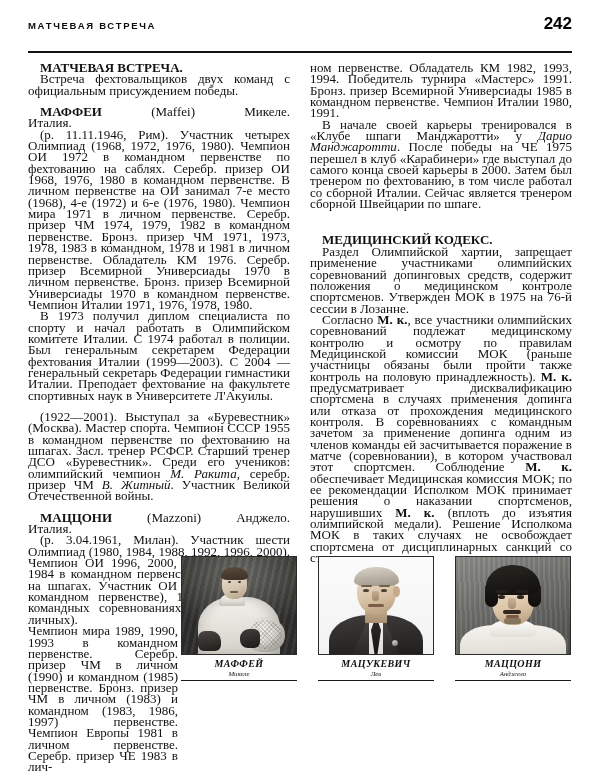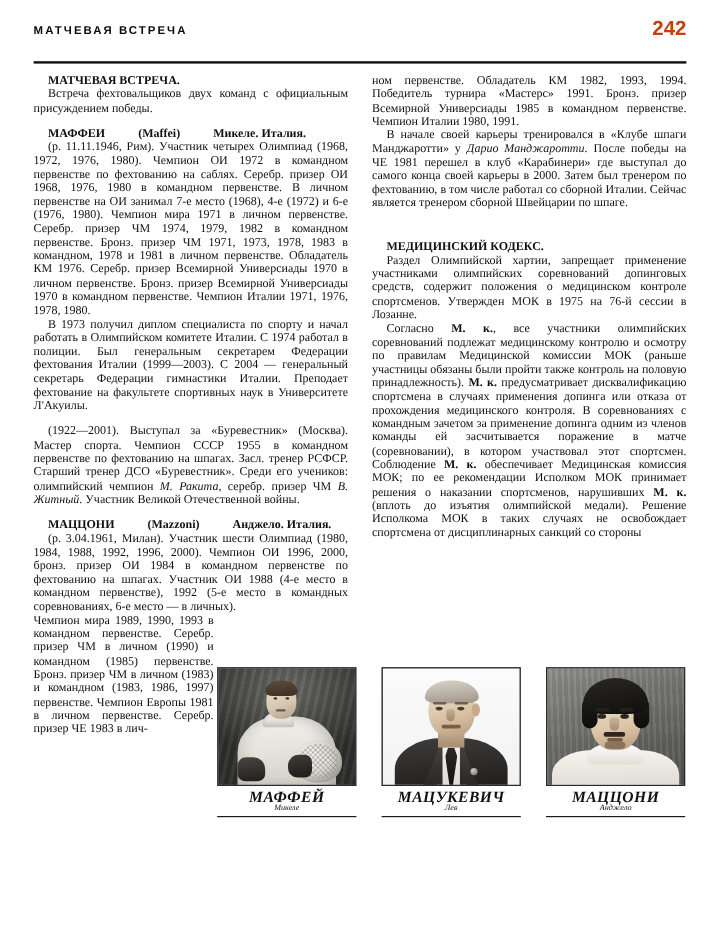--- a/index.html
+++ b/index.html
@@ -43,37 +43,37 @@
     color: #0b0b0b;
   }
   .runhead-pageno {
     position: absolute;
     right: 0;
     top: -6px;
     font-family: "Liberation Sans", "DejaVu Sans", sans-serif;
     font-weight: bold;
     font-size: 17px;
     letter-spacing: 0px;
-    color: #c2410c;
+    color: #000000;
   }
   .runhead-rule {
     position: absolute;
     left: 28px;
     top: 51px;
     width: 544px;
     height: 1.6px;
     background: #111111;
   }
 
   
   .col {
     position: absolute;
     top: 62px;
     width: 262px;
-    font-size: 10px;
+    font-size: 13px;
     line-height: 11.35px;
     text-align: justify;
     text-justify: inter-word;
     hyphens: manual;
   }
   .col-left  { left: 28px; }
   .col-right { left: 310px; }
 
   .col p {
     margin: 0;
@@ -82,21 +82,21 @@
   .col p.noind { text-indent: 0; }
   .gap { height: 10px; }
   .gap-sm { height: 5px; }
 
   .hw {
     font-weight: bold;
     text-indent: 12px;
     display: block;
     margin: 0;
   }
-  .reg { font-weight: bold; padding-left: 25px; }
+  .reg { font-weight: normal; padding-left: 25px; }
   .ital { font-style: italic; }
   .bold-inline { font-weight: bold; }
 
   
   .wrap-narrow { width: 150px; }
 
   
   .photo-row {
     position: absolute;
     left: 181px;
@@ -122,21 +122,21 @@
     background: #8c8c8c;
   }
   .caption {
     margin-top: 4px;
     text-align: center;
     font-style: italic;
     line-height: 9.5px;
   }
   .cap-name {
     display: block;
-    font-size: 13px;
+    font-size: 10px;
     font-weight: bold;
     letter-spacing: 0.4px;
   }
   .cap-first {
     display: block;
     font-size: 6.8px;
   }
   .cap-rule {
     margin-top: 2px;
     width: 116px;
@@ -446,21 +446,21 @@
       <p>(р. 3.04.1961, Милан). Участник шести Олимпиад (1980, 1984, 1988, 1992, 1996, 2000). Чемпион ОИ 1996, 2000, бронз. призер ОИ 1984 в командном первенстве по фехтованию на шпагах. Участник ОИ 1988 (4-е место в командном первенстве), 1992 (5-е место в командных соревнованиях, 6-е место — в личных).</p>
       <p class="noind wrap-narrow">Чемпион мира 1989, 1990, 1993 в командном первенстве. Серебр. призер ЧМ в личном (1990) и командном (1985) первенстве. Бронз. призер ЧМ в личном (1983) и командном (1983, 1986, 1997) первенстве. Чемпион Европы 1981 в личном первенстве. Серебр. призер ЧЕ 1983 в лич-</p>
     </div>
 
   </div>
 
   <div class="col col-right">
 
     <div>
       <p class="noind">ном первенстве. Обладатель КМ 1982, 1993, 1994. Победитель турнира «Мастерс» 1991. Бронз. призер Всемирной Универсиады 1985 в командном первенстве. Чемпион Италии 1980, 1991.</p>
-      <p><span>В начале своей карьеры тренировался в «Клубе шпаги Манджаротти» у </span><span class="ital">Дарио Манджаротти</span><span>. После победы на ЧЕ 1981 перешел в клуб «Карабинери» где выступал до самого конца своей карьеры в 2000. Затем был тренером по фехтованию, в том числе работал со сборной Италии. Сейчас является тренером сборной Швейцарии по шпаге.</span></p>
+      <p><span>В начале своей карьеры тренировался в «Клубе шпаги Манджаротти» у </span><span class="ital">Дарио Манджаротти</span><span>. После победы на ЧЕ 1975 перешел в клуб «Карабинери» где выступал до самого конца своей карьеры в 2000. Затем был тренером по фехтованию, в том числе работал со сборной Италии. Сейчас является тренером сборной Швейцарии по шпаге.</span></p>
     </div>
 
     <div class="gap"></div>
 
 
     <div class="gap-sm"></div>
 
 
     <div class="gap"></div>
 

